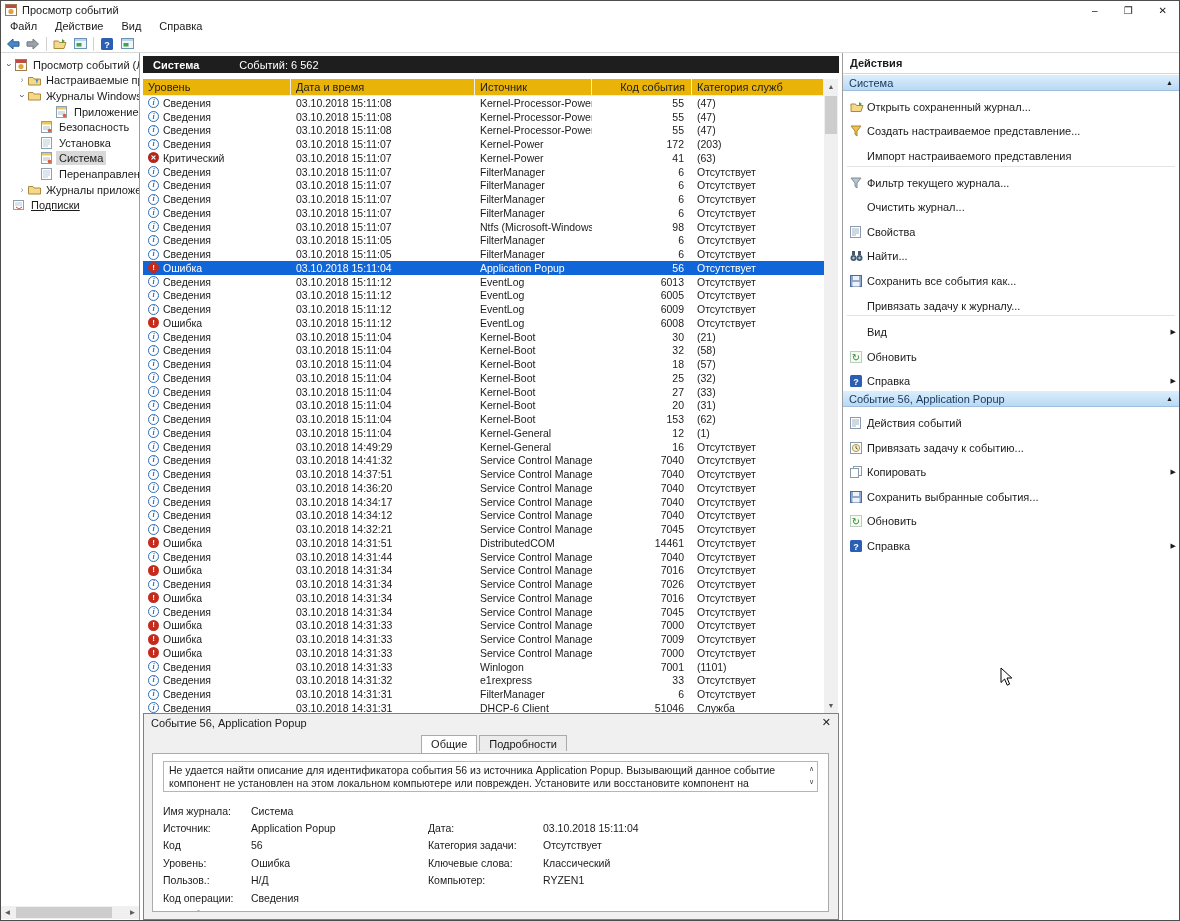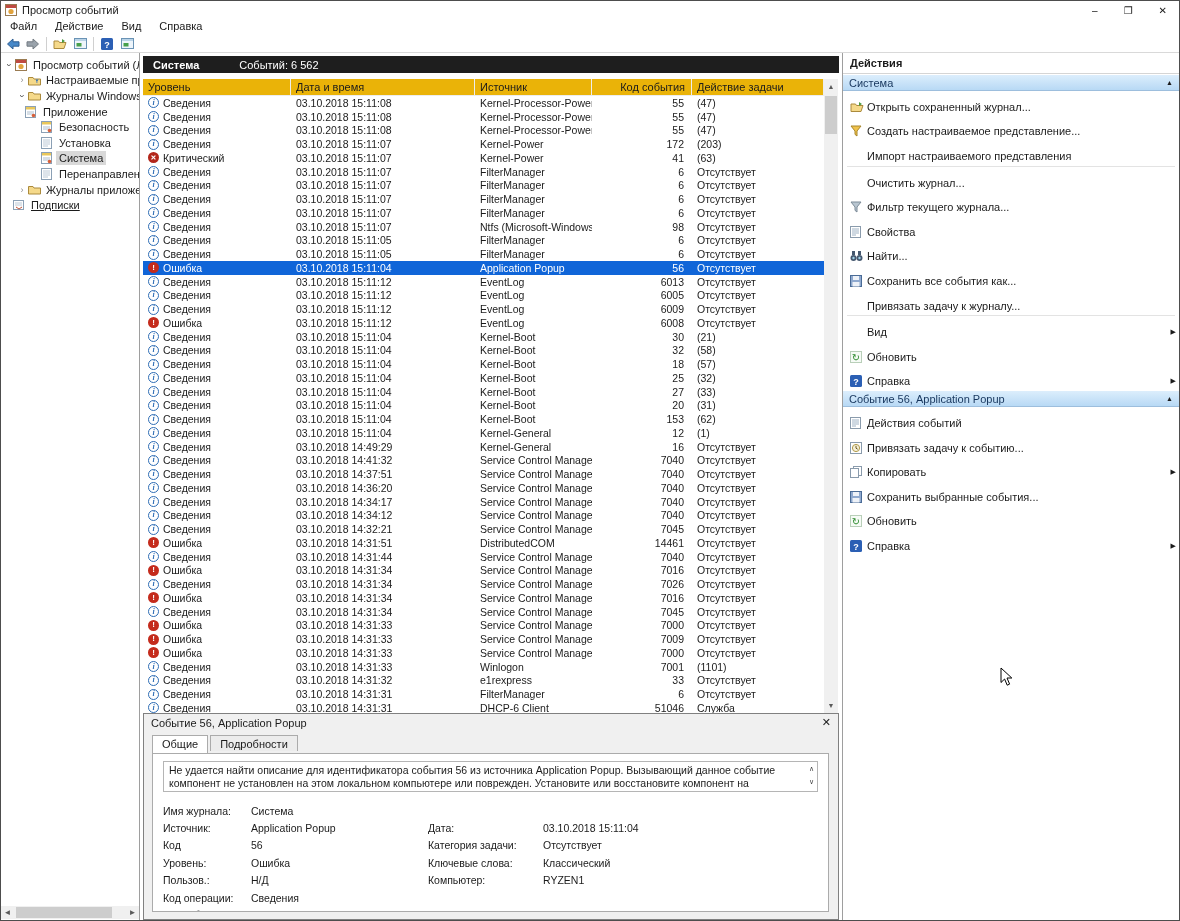--- a/index.html
+++ b/index.html
@@ -55,21 +55,21 @@
   .lv.critical { background:#b3261a; color:#fff; font-size:7px; font-weight:bold; }
   .vscroll { position:absolute; top:26px; right:1px; width:14px; bottom:207px; background:#f0f0f0; }
   .vscroll .varr { height:15px; display:flex; align-items:center; justify-content:center; color:#5a5a5a; font-size:7px; }
   .vscroll .vthumb { position:absolute; top:17px; left:1px; right:1px; height:38px; background:#cdcdcd; }
   .vscroll .varr.down { position:absolute; bottom:0; left:0; right:0; }
 
   
   .detail { position:absolute; left:1px; right:0; bottom:0; height:207px; background:#f0f0f0; border:1px solid #808080; }
   .dtitle { height:17px; display:flex; align-items:center; padding:0 7px; }
   .dtitle .dclose { margin-left:auto; font-size:11px; color:#1b1b1b; }
-  .dtabs { display:flex; margin:4px 0 0 8px; position:relative; z-index:2; }
+  .dtabs { display:flex; margin:4px 0 0 8px; position:relative; z-index:2;justify-content:center; }
   .dtab { padding:2px 9px 1px 9px; border:1px solid #ababab; border-bottom:none; background:#ececec; margin-right:2px; }
   .dtab.active { background:#fff; padding-bottom:3px; margin-bottom:-2px; }
   .dcontent { position:absolute; left:8px; right:9px; top:39px; bottom:7px; background:#fff; border:1px solid #ababab; padding:7px 10px 0 10px; overflow:hidden; }
   .descbox { border:1px solid #b5b5b5; height:31px; overflow:hidden; position:relative; padding:2px 20px 0 5px; line-height:13px; font-size:10.5px; }
   .descarr { position:absolute; right:3px; font-size:7px; color:#444; line-height:1; }
   .descarr.up { top:3px; } .descarr.dn { top:16px; }
   .dfields { margin-top:10px; font-size:10.5px; }
   .drow { display:flex; height:17.4px; align-items:center; }
   .dlab { width:88px; flex:none; }
   .dval { width:177px; flex:none; overflow:hidden; white-space:nowrap; }
@@ -194,21 +194,21 @@
       </div>
       <div class="titem" style="padding-left: 15px;">
         <span class="exp open" style="display: inline-block; transform: rotate(90deg);">›</span>
         <span class="ticon icon">
           <svg width="13" height="11">
             <path d="M0.5 2.5h4.5l1 1.5h6.5v6h-12z" fill="#f5d98a" stroke="#ab8a3c"></path>
           </svg>
         </span>
         <span class="tlabel">Журналы Windows</span>
       </div>
-      <div class="titem" style="padding-left: 12px;">
+      <div class="titem" style="padding-left: 43px;">
         <span class="exp"></span>
         <span class="ticon icon">
           <svg width="11" height="12">
             <rect x="0.5" y="0.5" width="10" height="11" fill="#fff" stroke="#8ba0b5"></rect>
             <rect x="1" y="1" width="9" height="2.5" fill="#e9c75a"></rect>
             <path d="M2 6h7M2 8h7" stroke="#aebecd"></path>
             <circle cx="8.5" cy="9.5" r="1.8" fill="#d85f39"></circle>
           </svg>
         </span>
         <span class="tlabel">Приложение</span>
@@ -287,21 +287,21 @@
   <div class="center">
     <div class="logbar">
       <span class="logname">Система</span>
       <span class="logcount">Событий: 6 562</span>
     </div>
     <div class="thead" id="thead">
         <span class="hcell c0">Уровень</span>
         <span class="hcell c1">Дата и время</span>
         <span class="hcell c2">Источник</span>
         <span class="hcell c3">Код события</span>
-        <span class="hcell c4">Действие задачи</span>
+        <span class="hcell c4">Категория служб</span>
       </div>
     <div class="rows" id="rows">
         <div class="trow">
           <span class="cell c0">
             <span class="lv info">i</span>
             <span>Сведения</span>
           </span>
           <span class="cell c1">03.10.2018 15:11:08</span>
           <span class="cell c2">Kernel-Processor-Power (...</span>
           <span class="cell c3">55</span>
@@ -834,30 +834,30 @@
             </svg>
           </span>
           <span>Создать настраиваемое представление...</span>
         </div>
         <div class="aitem">
           <span class="aicon icon"></span>
           <span>Импорт настраиваемого представления</span>
         </div>
         <div class="asep"></div>
         <div class="aitem">
+          <span class="aicon icon">
+            <svg width="12" height="12">
+              <path d="M1 1h10L7 6v5L5 9.4V6z" fill="#b9c6d1" stroke="#7c8b98"></path>
+            </svg>
+          </span>
+          <span>Фильтр текущего журнала...</span>
+        </div>
+        <div class="aitem">
           <span class="aicon icon"></span>
           <span>Очистить журнал...</span>
-        </div>
-        <div class="aitem">
-          <span class="aicon icon">
-            <svg width="12" height="12">
-              <path d="M1 1h10L7 6v5L5 9.4V6z" fill="#b9c6d1" stroke="#7c8b98"></path>
-            </svg>
-          </span>
-          <span>Фильтр текущего журнала...</span>
         </div>
         <div class="aitem">
           <span class="aicon icon">
             <svg width="11" height="12">
               <rect x="0.5" y="0.5" width="10" height="11" fill="#fff" stroke="#8a9bac"></rect>
               <path d="M2 3h7M2 5h7M2 7h7M2 9h4" stroke="#9fb2c4"></path>
             </svg>
           </span>
           <span>Свойства</span>
         </div>

